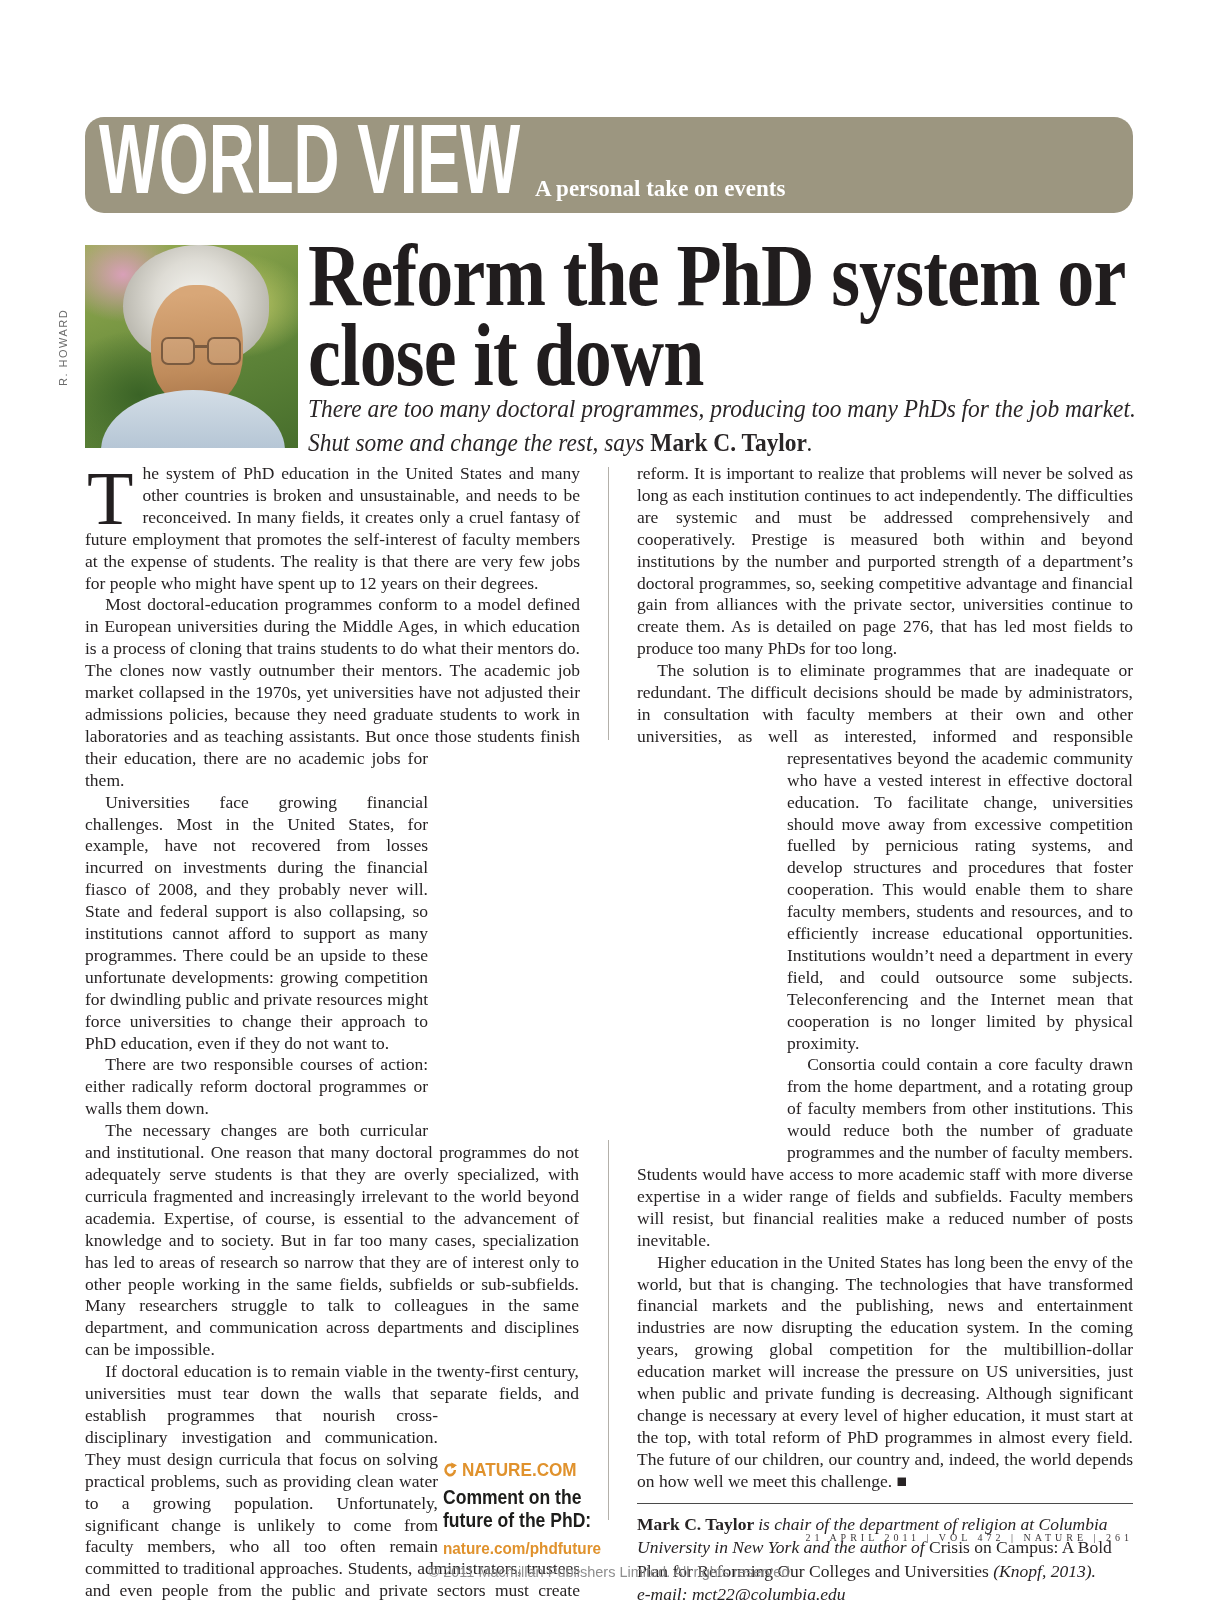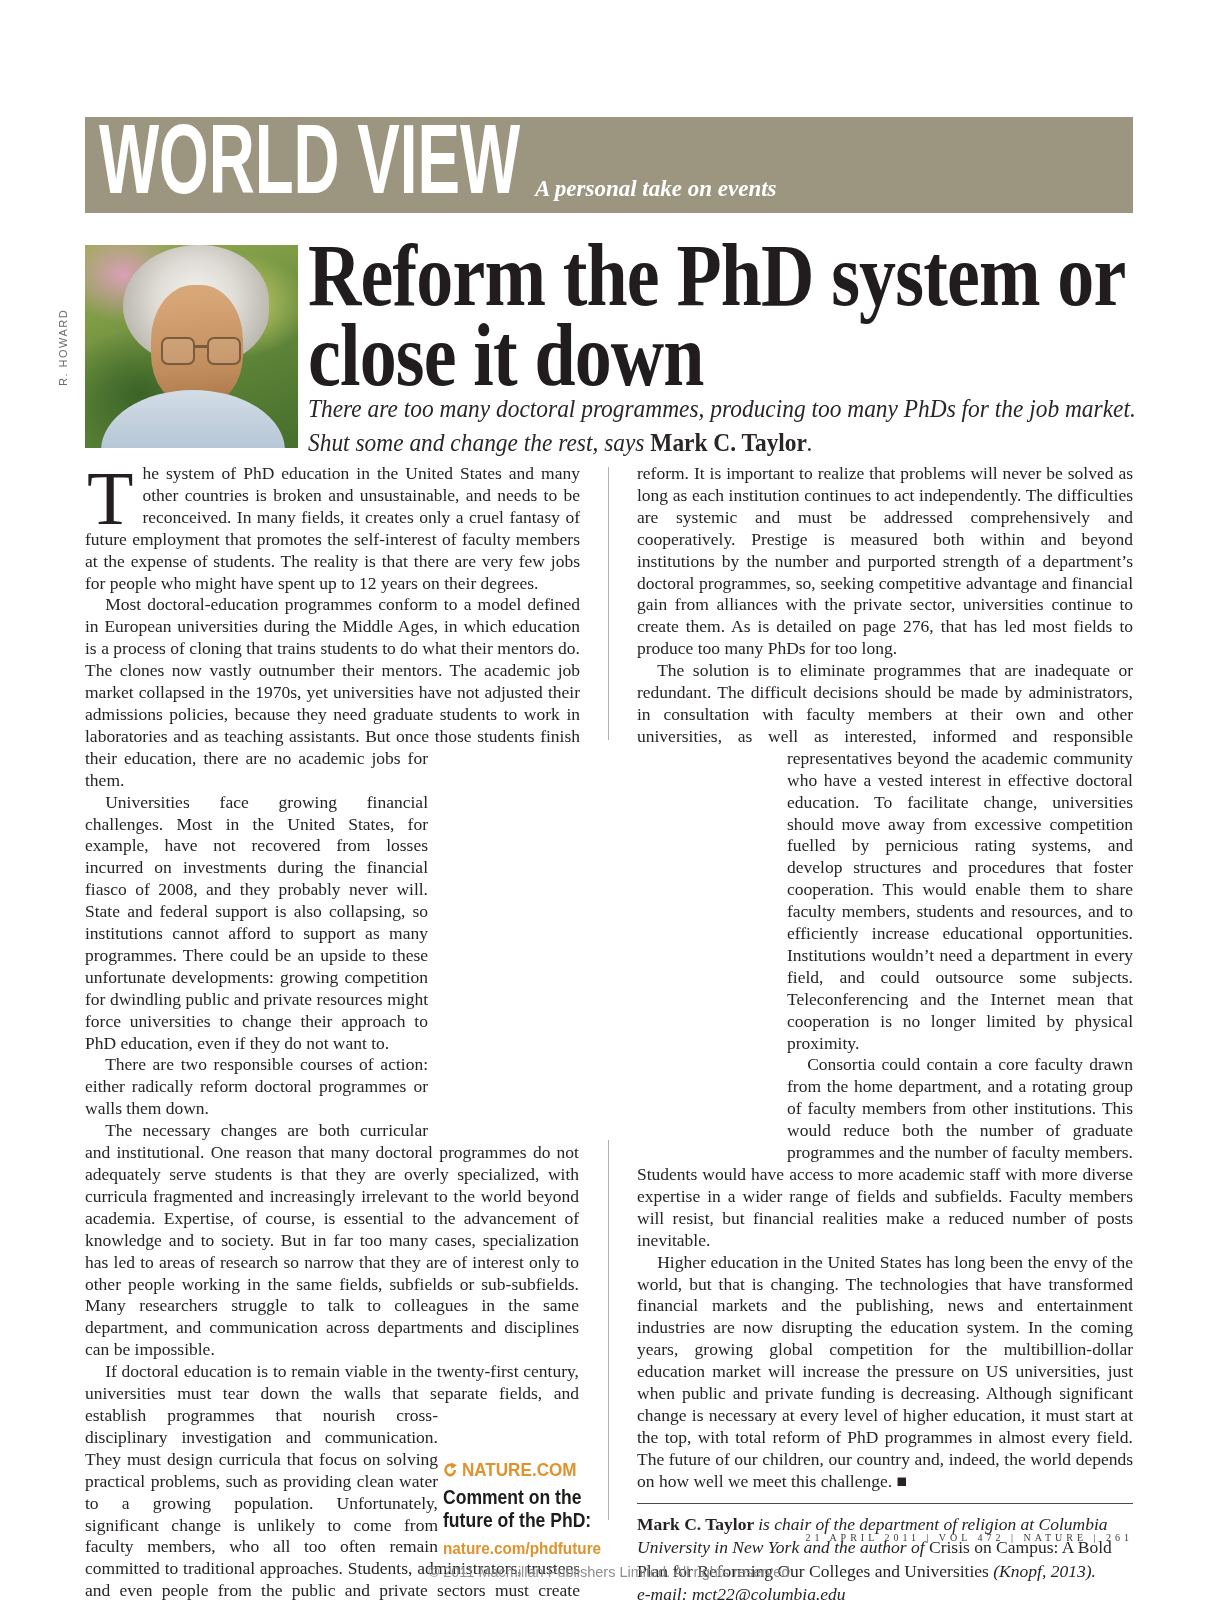--- a/index.html
+++ b/index.html
@@ -1,24 +1,24 @@
 <!DOCTYPE html>
 <html><head>
 <meta charset="utf-8">
 <style>
   html,body{margin:0;padding:0;background:#ffffff;}
   .page{position:relative;width:1218px;height:1600px;background:#ffffff;overflow:hidden;
         font-family:"Liberation Serif",serif;color:#272324;}
 
   
-  .band{position:absolute;left:85px;top:117px;width:1048px;height:96px;background:#9c9680;}
+  .band{position:absolute;left:85px;top:117px;width:1048px;height:96px;background:#9c9680;border-radius:19px;}
   .band-title{position:absolute;left:14px;top:-7px;color:#ffffff;white-space:nowrap;
         font-family:"Liberation Sans",sans-serif;font-weight:700;font-size:98px;line-height:98px;
         transform:scaleX(0.65);transform-origin:left top;}
-  .band-tagline{position:absolute;left:450px;bottom:11px;color:#ffffff;font-style:italic;font-weight:700;
+  .band-tagline{position:absolute;left:450px;bottom:11px;color:#ffffff;font-weight:700;
         font-size:23px;font-family:"Liberation Serif",serif;}
 
   
   .credit{position:absolute;left:57px;top:246px;height:203px;writing-mode:vertical-rl;
         transform:rotate(180deg);text-align:center;font-family:"Liberation Sans",sans-serif;
         font-size:11px;letter-spacing:1.5px;color:#6b6b6b;}
   .photo{position:absolute;left:85px;top:245px;width:213px;height:203px;overflow:hidden;
         background:linear-gradient(160deg,#9aad54 0%,#7d9a45 30%,#5d8338 62%,#476e2c 100%);}
   .photo .bg1{position:absolute;left:-22px;top:-18px;width:120px;height:95px;
         background:radial-gradient(closest-side,#d9a0b8,rgba(217,160,184,0));}

